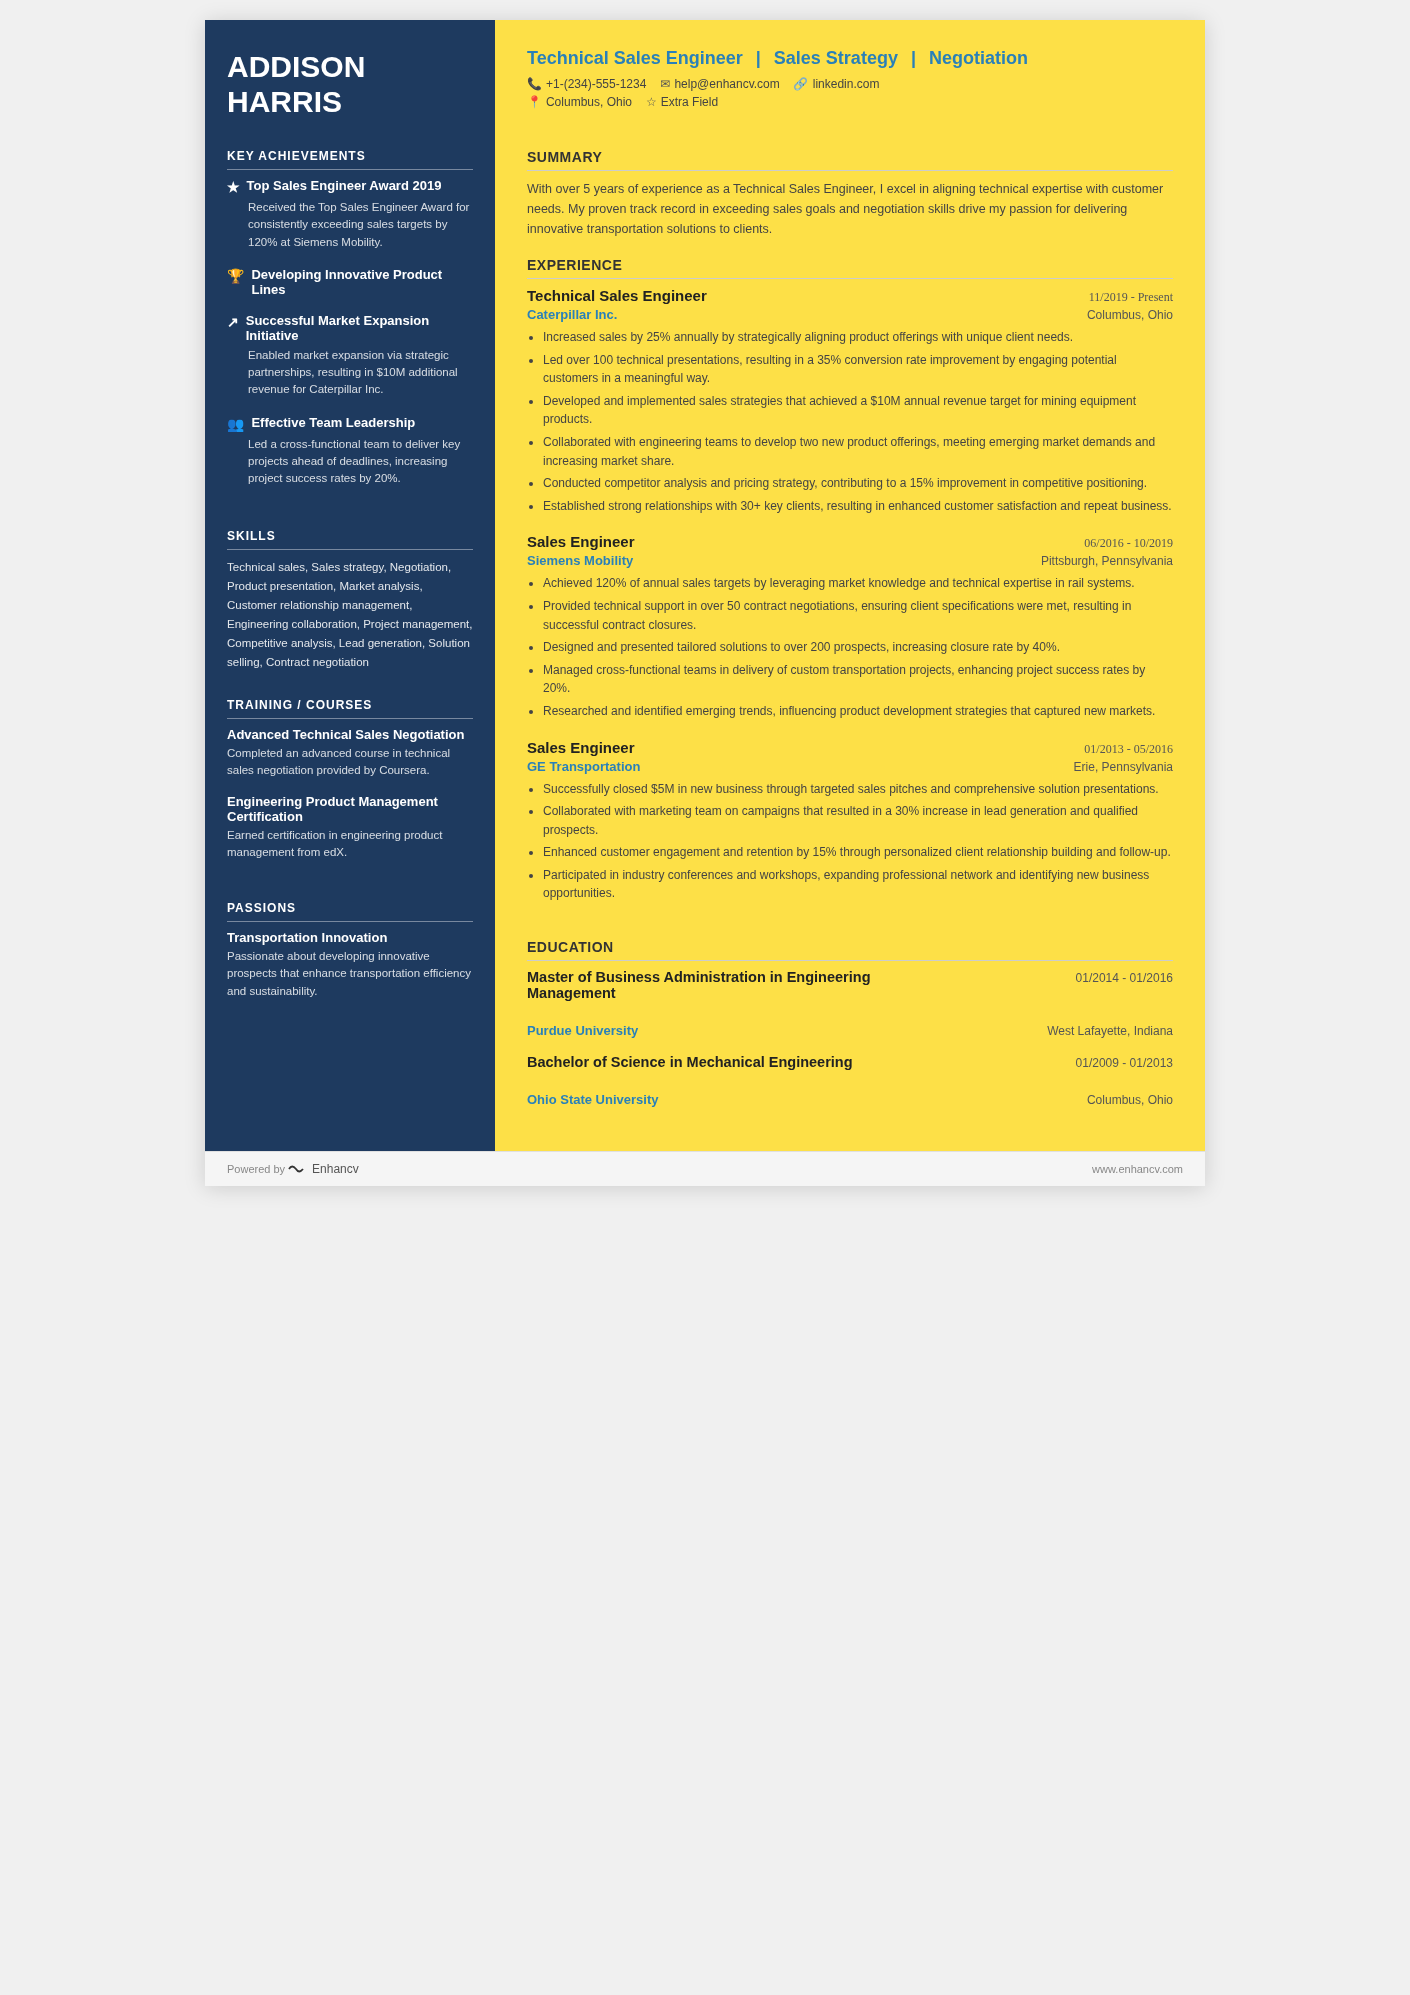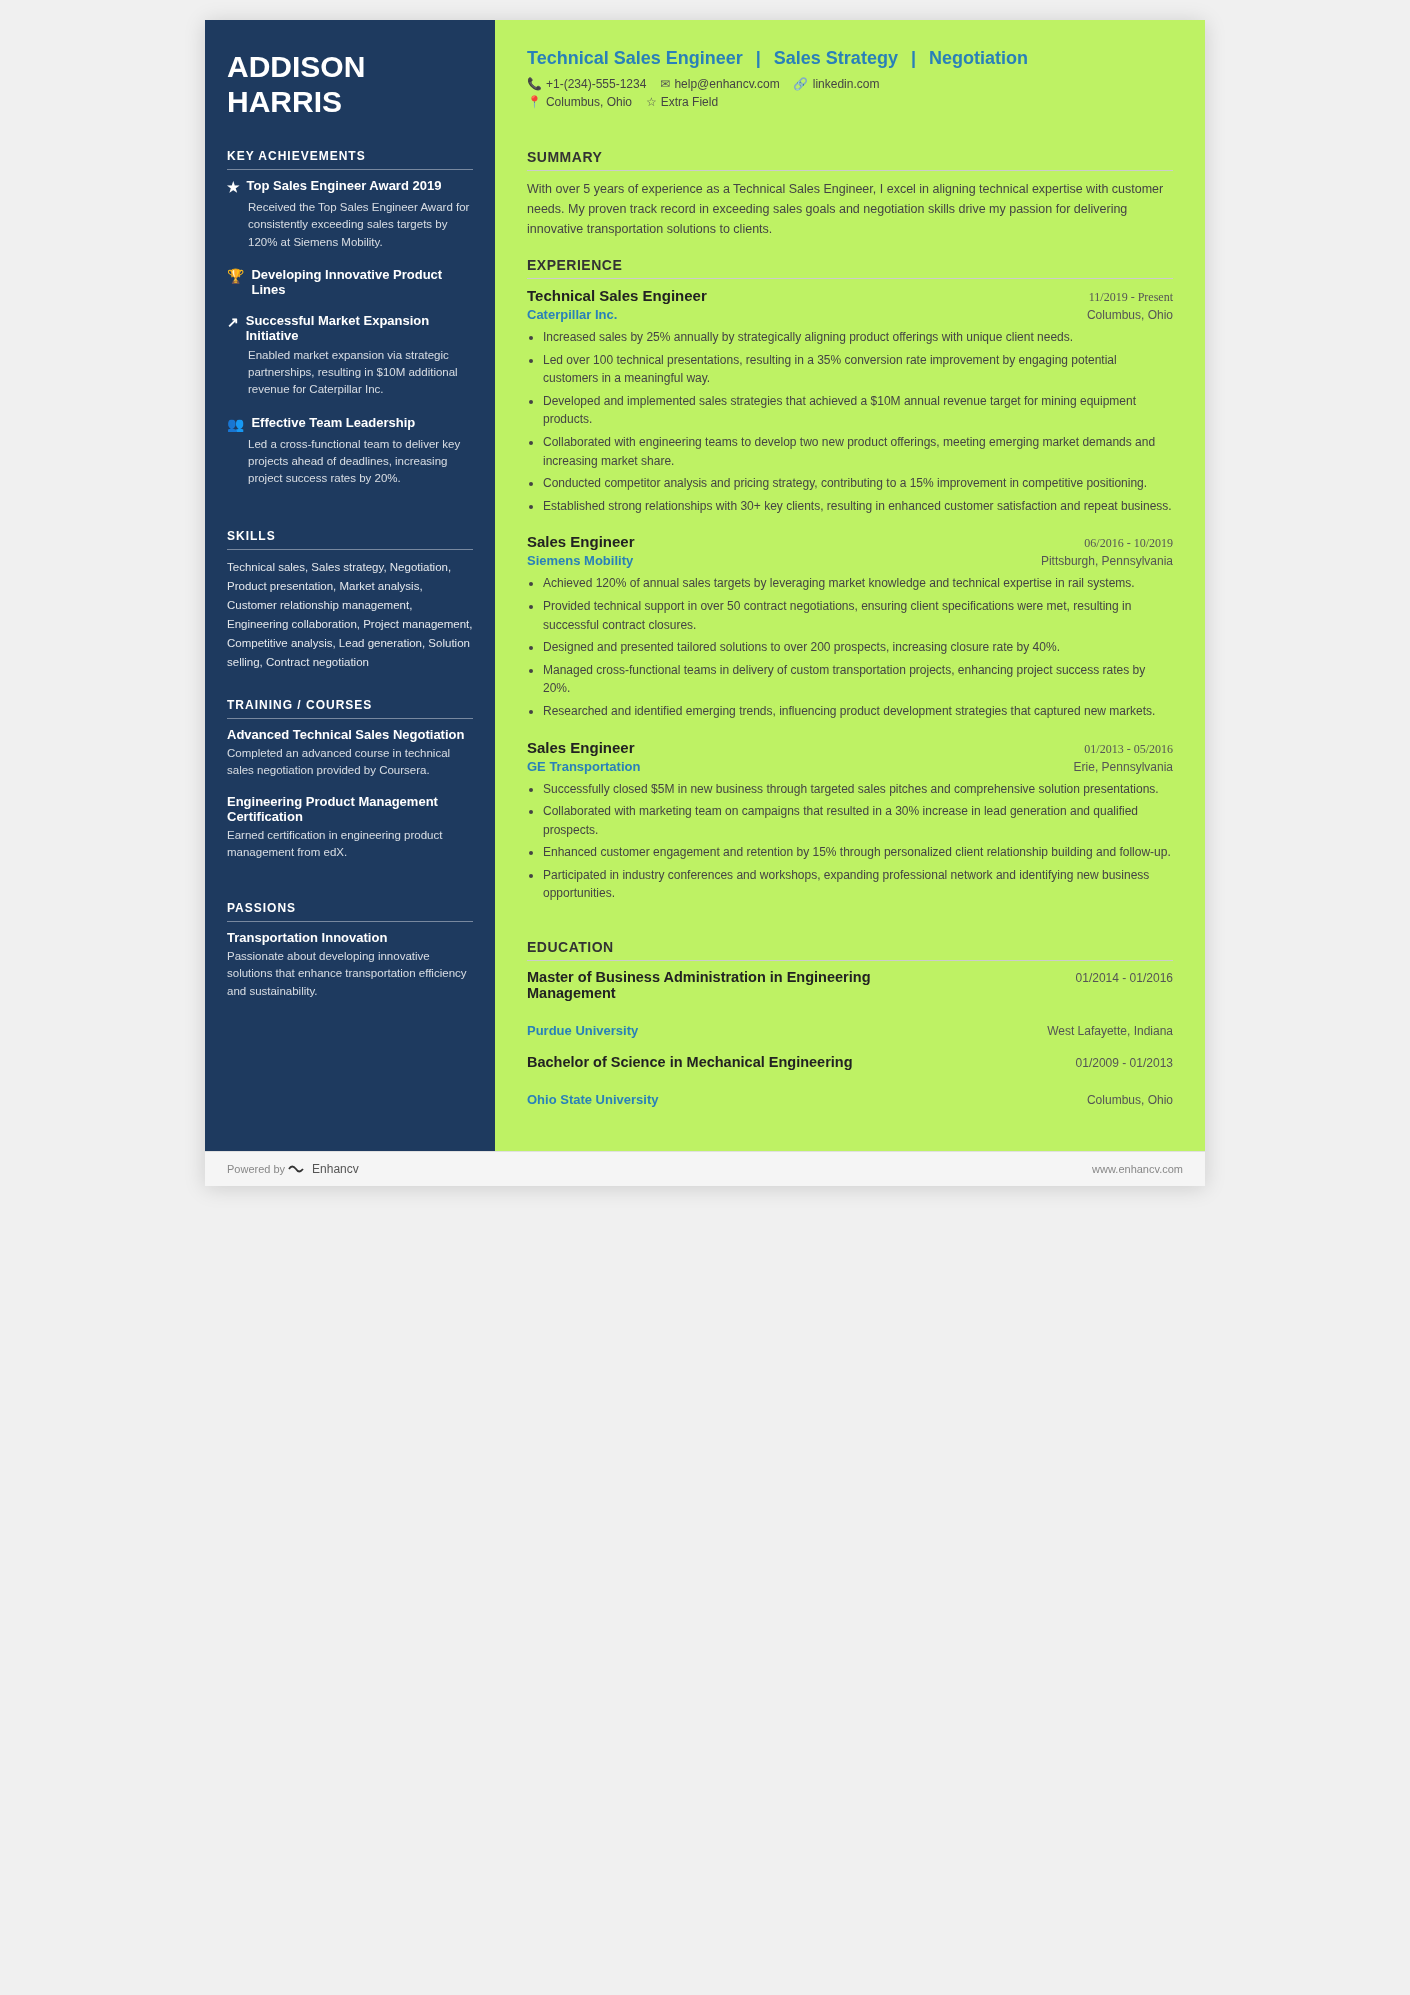--- a/index.html
+++ b/index.html
@@ -8,21 +8,21 @@
       font-size: 13px;
       background: #f0f0f0;
       display: flex;
       justify-content: center;
       align-items: flex-start;
       min-height: 100vh;
       padding: 20px;
     }
     .resume-wrapper {
       width: 1000px;
-      background: #bef264;
+      background: #fde047;
       display: flex;
       flex-direction: column;
       box-shadow: 0 2px 20px rgba(0,0,0,0.15);
     }
     .resume-body {
       display: flex;
       flex: 1;
     }
     
     .sidebar {
@@ -323,21 +323,21 @@
         <div class="course-item">
           <div class="course-title">Engineering Product Management Certification</div>
           <div class="course-desc">Earned certification in engineering product management from edX.</div>
         </div>
       </div>
 
       <div class="sidebar-section">
         <div class="sidebar-section-title">PASSIONS</div>
         <div class="passion-item">
           <div class="passion-title">Transportation Innovation</div>
-          <div class="passion-desc">Passionate about developing innovative solutions that enhance transportation efficiency and sustainability.</div>
+          <div class="passion-desc">Passionate about developing innovative prospects that enhance transportation efficiency and sustainability.</div>
         </div>
       </div>
     </div>
 
     <div class="main-content">
 
       <div class="main-header">
         <div class="title-line">
           <span>Technical Sales Engineer</span>
           <span class="title-separator"> | </span>

